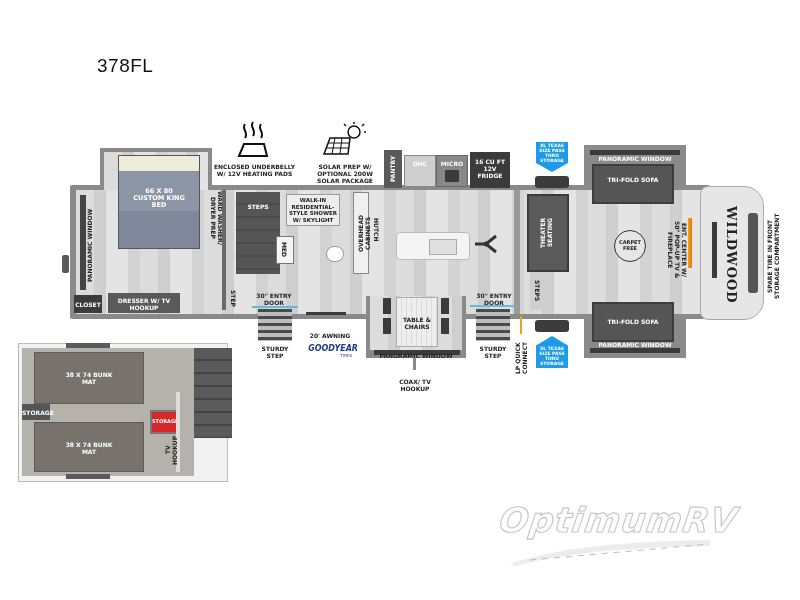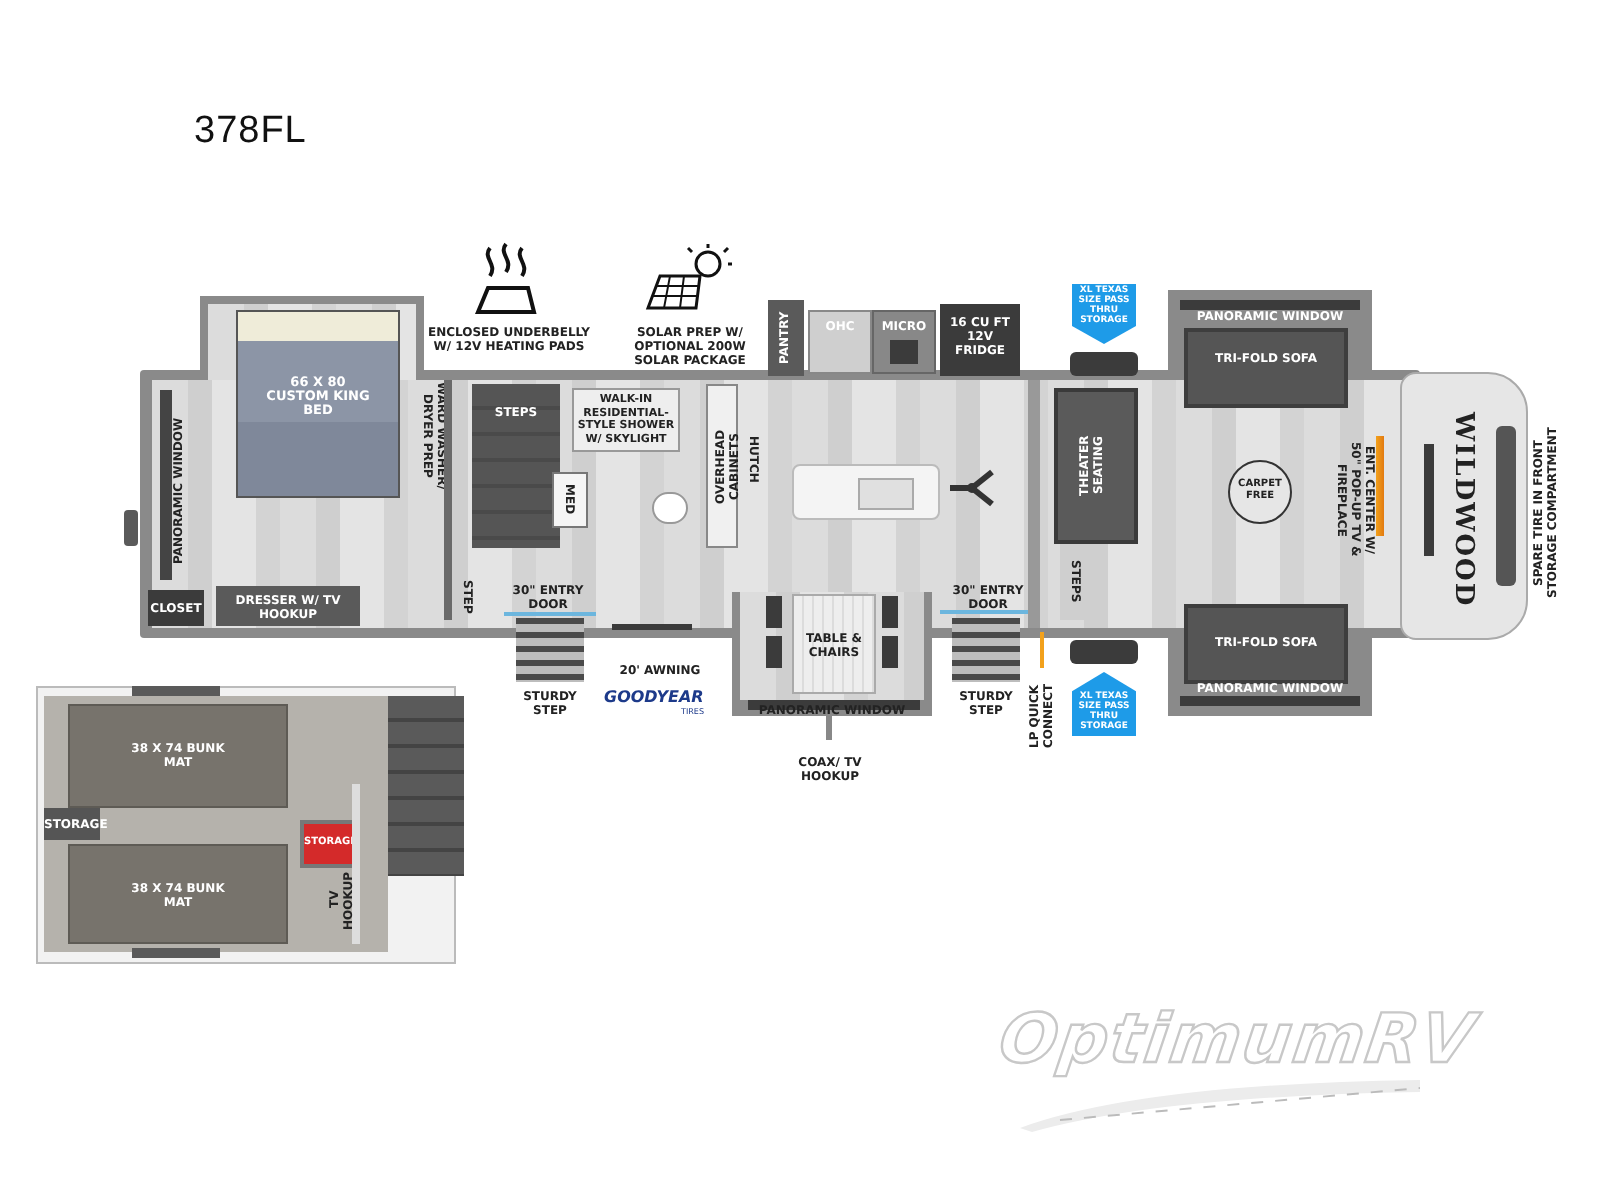--- a/index.html
+++ b/index.html
@@ -135,21 +135,21 @@
 <div class="lbl" style="left:258px;top:345px;width:34px;">STURDY STEP</div>
 
 <div class="lbl" style="left:474px;top:292px;width:40px;">30" ENTRY DOOR</div>
 <div class="abs entry-line" style="left:470px;top:305px;width:46px;"></div>
 <div class="abs stairs" style="left:476px;top:309px;width:34px;height:32px;"></div>
 <div class="lbl" style="left:476px;top:345px;width:34px;">STURDY STEP</div>
 
 <div class="abs darker" style="left:306px;top:312px;width:40px;height:3px;"></div>
 <div class="lbl" style="left:300px;top:332px;width:60px;">20' AWNING</div>
 <div class="abs" style="left:302px;top:344px;width:56px;height:16px;">
-  <div style="font-family:'DejaVu Sans',sans-serif;font-style:italic;font-weight:bold;font-size:8px;color:#1d3a8a;text-align:left;">GOODYEAR</div>
+  <div style="font-family:'DejaVu Sans',sans-serif;font-style:italic;font-weight:bold;font-size:8px;color:#1d3a8a;text-align:right;">GOODYEAR</div>
   <div style="font-family:'DejaVu Sans',sans-serif;font-size:4px;color:#1d3a8a;text-align:right;padding-right:6px;">TIRES</div>
 </div>
 
 <div class="abs" style="left:520px;top:316px;width:2px;height:18px;background:#f2a11c;"></div>
 <div class="lbl vert" style="left:514px;top:338px;height:40px;width:14px;">LP QUICK CONNECT</div>
 
 <div class="abs" style="left:514px;top:190px;width:6px;height:124px;background:#999;"></div>
 <div class="abs darker" style="left:535px;top:176px;width:34px;height:12px;border-radius:3px;"></div>
 <div class="abs blue-arrow" style="left:536px;top:142px;width:32px;height:30px;clip-path:polygon(0 0,100% 0,100% 70%,50% 100%,0 70%);">
   <div class="lbl w" style="left:0;top:1px;width:32px;font-size:4.5px;line-height:5px;">XL TEXAS SIZE PASS THRU STORAGE</div>

